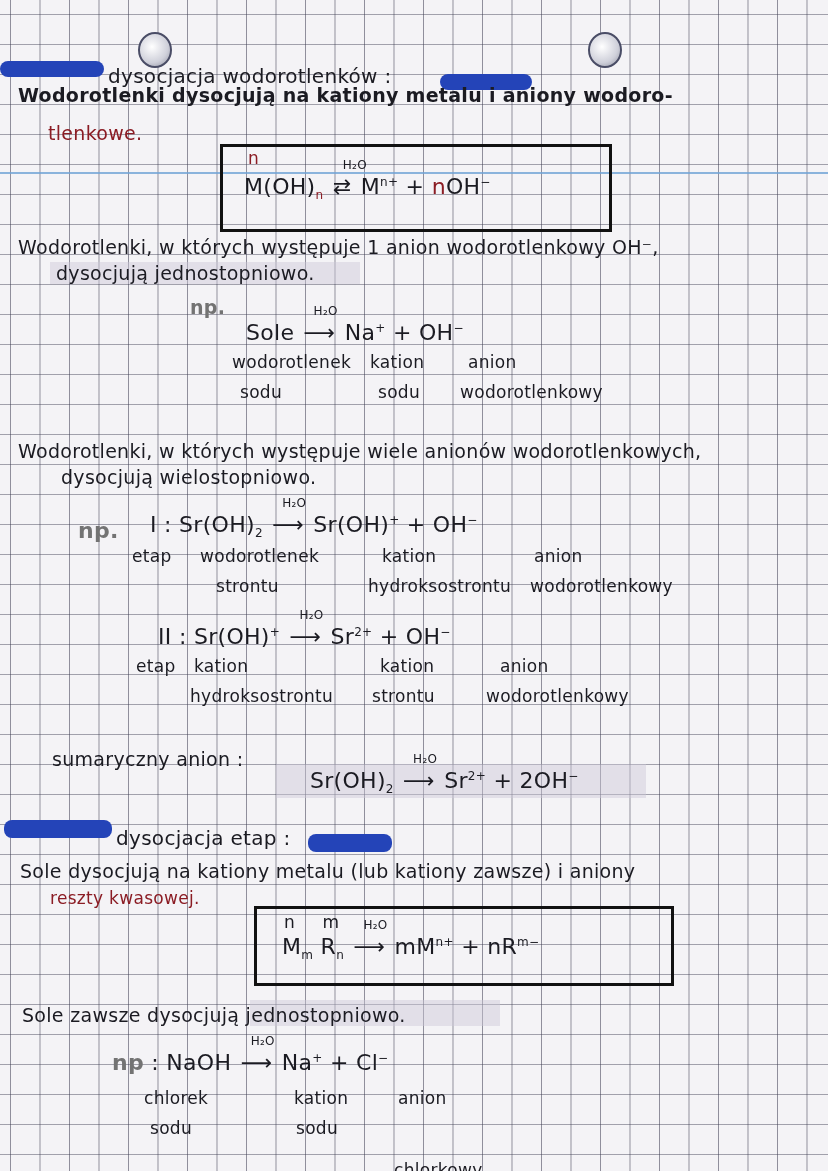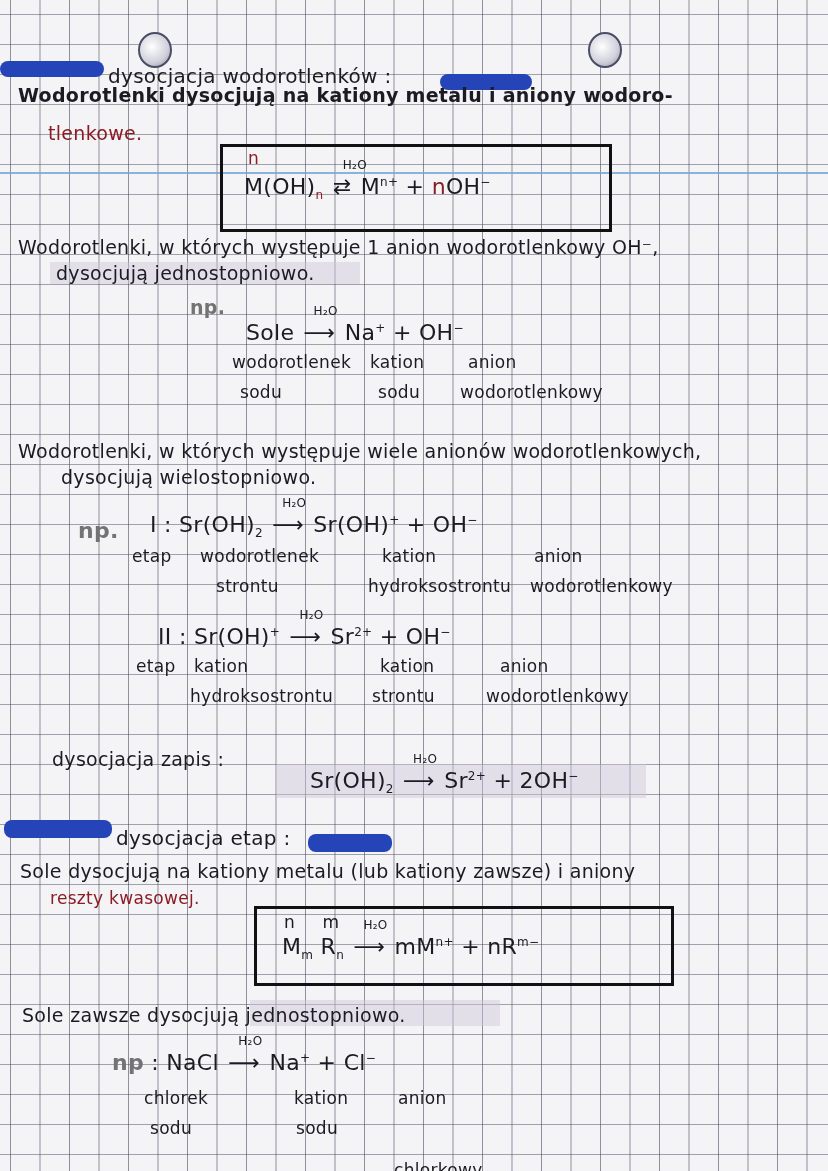--- a/index.html
+++ b/index.html
@@ -105,21 +105,21 @@
   <span>OH</span><sup>−</sup>
 </div>
 <div class="t small" style="left:136px;top:656px;">etap</div>
 <div class="t small" style="left:194px;top:656px;">kation</div>
 <div class="t small" style="left:190px;top:686px;">hydroksostrontu</div>
 <div class="t small" style="left:380px;top:656px;">kation</div>
 <div class="t small" style="left:372px;top:686px;">strontu</div>
 <div class="t small" style="left:500px;top:656px;">anion</div>
 <div class="t small" style="left:486px;top:686px;">wodorotlenkowy</div>
 
-<div class="t" style="left:52px;top:748px;">dysocjacja zapis :</div>
+<div class="t" style="left:52px;top:748px;">sumaryczny anion :</div>
 <div class="shade" style="left:276px;top:764px;width:370px;height:34px;"></div>
 <div class="t eq" style="left:310px;top:768px;">
   <span>Sr(OH)</span><sub>2</sub>
   <span class="arrow"><span class="over">H₂O</span><span>⟶</span></span>
   <span>Sr</span><sup>2+</sup>
   <span>+</span>
   <span>2OH</span><sup>−</sup>
 </div>
 
 <div class="hl" style="left:4px;top:820px;width:108px;height:18px;"></div>
@@ -138,21 +138,21 @@
   <span>+</span>
   <span>n</span><span>R</span><sup>m−</sup>
 </div>
 
 <div class="shade" style="left:250px;top:1000px;width:250px;height:26px;"></div>
 <div class="t" style="left:22px;top:1004px;">Sole zawsze dysocjują jednostopniowo.</div>
 
 <div class="t eq" style="left:112px;top:1050px;">
   <span class="np">np</span>
   <span>:</span>
-  <span>NaCl</span>
+  <span>NaOH</span>
   <span class="arrow"><span class="over">H₂O</span><span>⟶</span></span>
   <span>Na</span><sup>+</sup>
   <span>+</span>
   <span>Cl</span><sup>−</sup>
 </div>
 <div class="t small" style="left:144px;top:1088px;">chlorek</div>
 <div class="t small" style="left:150px;top:1118px;">sodu</div>
 <div class="t small" style="left:294px;top:1088px;">kation</div>
 <div class="t small" style="left:296px;top:1118px;">sodu</div>
 <div class="t small" style="left:398px;top:1088px;">anion</div>

